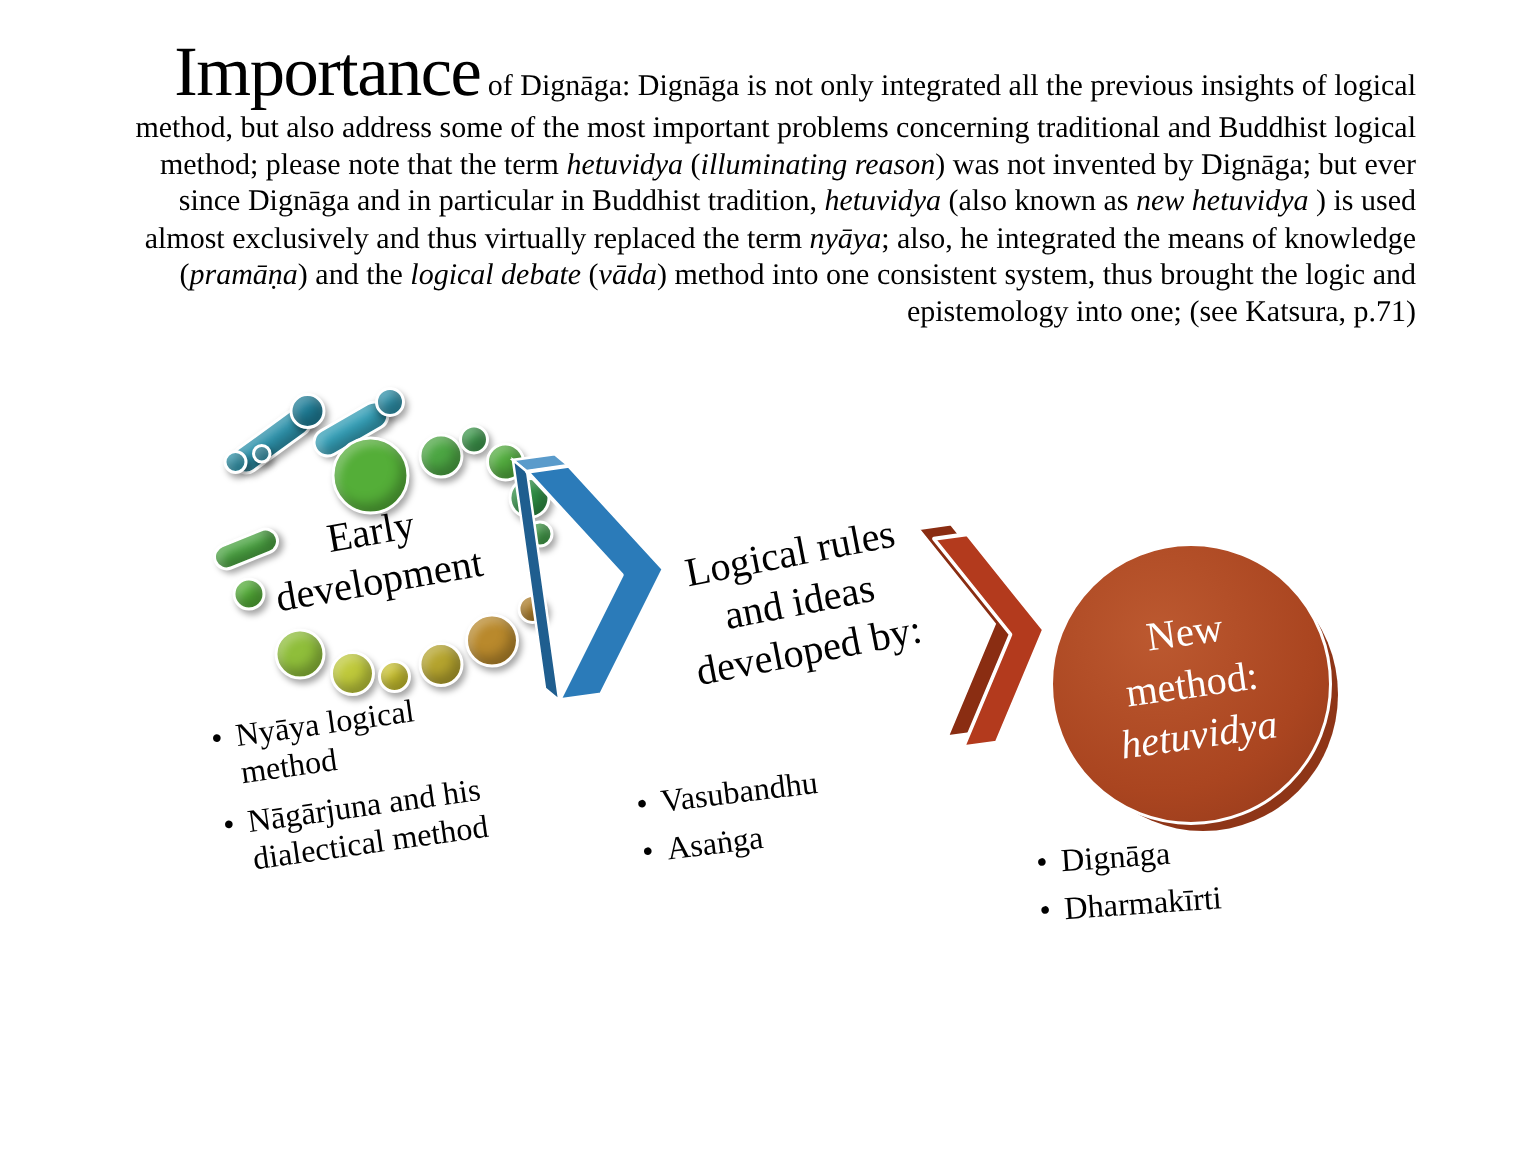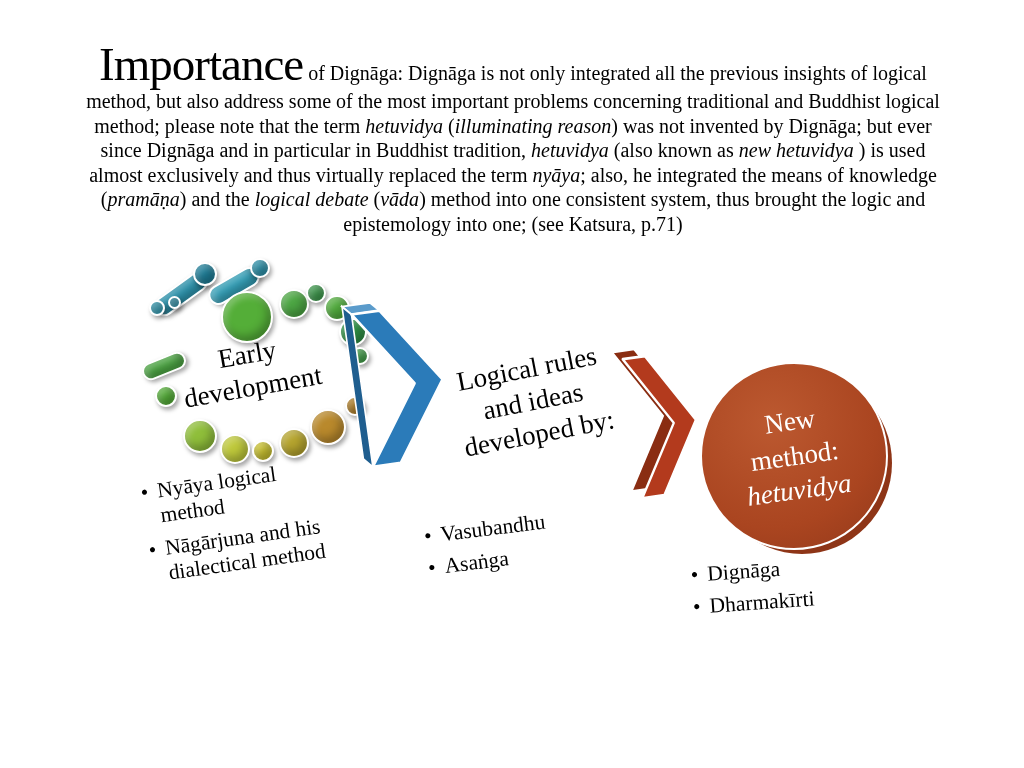--- a/index.html
+++ b/index.html
@@ -3,22 +3,22 @@
 <meta charset="utf-8">
 <style>
   html,body{margin:0;padding:0;background:#888;}
   .slide{
     position:relative;width:1024px;height:768px;margin:0 auto;
     background:#ffffff;overflow:hidden;
     font-family:"Liberation Serif","DejaVu Serif",serif;color:#000;
   }
   
   .intro{
-    position:absolute;left:82px;top:20px;width:862px;
-    font-size:20px;line-height:24.5px;text-align:center;
+    position:absolute;left:82px;top:4px;width:862px;
+    font-size:20px;line-height:24.5px;text-align:right;
   }
   .title-word{font-size:47px;line-height:1.05;letter-spacing:-1px;}
   em{font-style:italic;}
   
   .shape{
     position:absolute;border:2px solid #fff;box-sizing:border-box;
     box-shadow:2px 3px 4px rgba(0,0,0,.35),
                inset -4px -5px 8px rgba(0,0,0,.28),
                inset 3px 4px 6px rgba(255,255,255,.28);
   }

